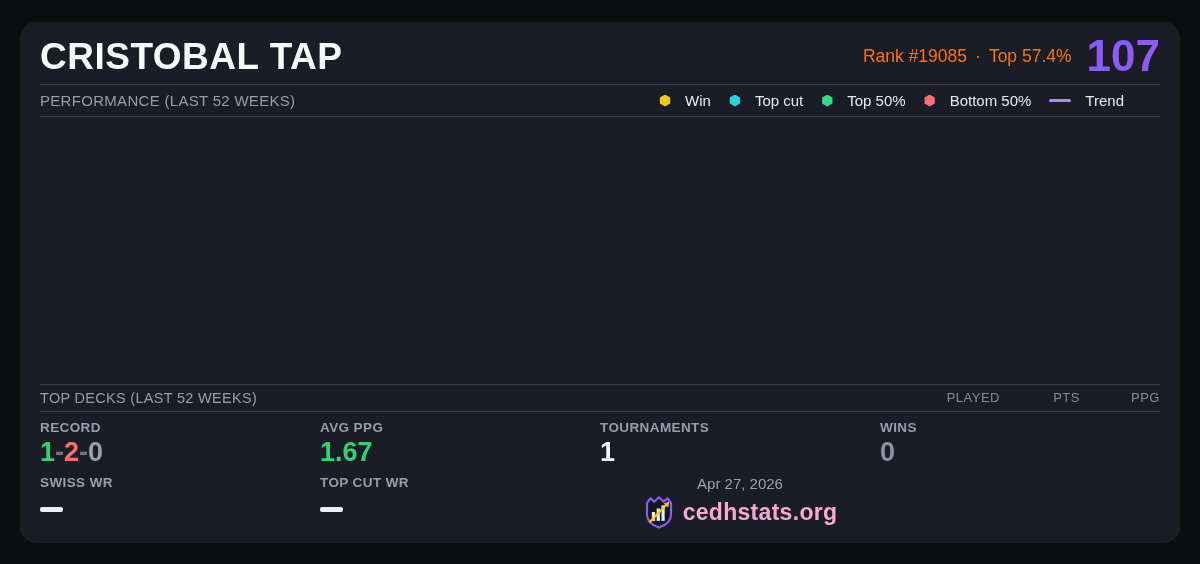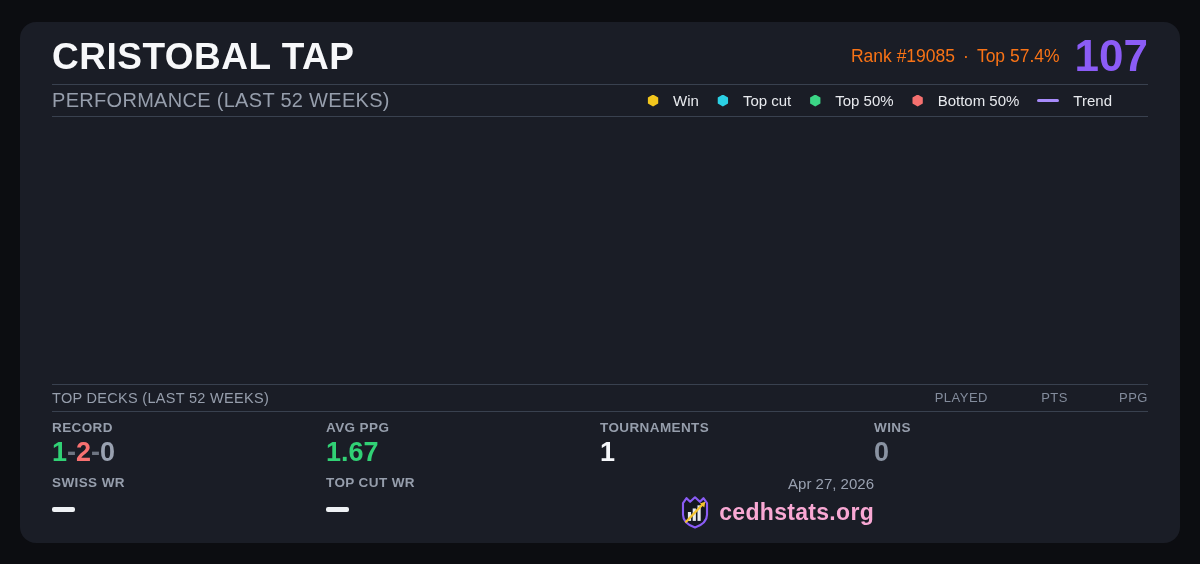--- a/index.html
+++ b/index.html
@@ -11,51 +11,51 @@
   }
   *{box-sizing:border-box;}
   html,body{margin:0;padding:0;}
   body{
     width:1200px;height:564px;background:var(--bg);
     font-family:"Liberation Sans","DejaVu Sans",sans-serif;
     position:relative;overflow:hidden;
   }
   .card{
     position:absolute;left:20px;top:22px;width:1160px;height:521px;
-    background:var(--card);border-radius:16px;padding:0 32px;
+    background:var(--card);border-radius:16px;padding:0 20px;
     display:flex;flex-direction:column;
   }
   
   .header-row{height:63px;display:flex;justify-content:space-between;align-items:center;border-bottom:1px solid var(--line);padding-top:6px;}
   .title{margin:0;font-size:37px;font-weight:800;letter-spacing:.5px;color:#f7f8fa;line-height:1;}
   .header-right{display:flex;align-items:center;gap:15px;}
   .rank-text{font-size:17.5px;color:#f97316;margin-left:44px;}
   .rank-sep{margin:0 8px;}
   .points{font-size:44px;font-weight:700;line-height:1;}
   
   .perf-row{height:32px;display:flex;justify-content:space-between;align-items:center;border-bottom:1px solid var(--line);}
-  .section-label{font-size:20px;color:var(--muted);letter-spacing:.3px;}
+  .section-label{font-size:15px;color:var(--muted);letter-spacing:.3px;}
   .legend{display:flex;align-items:center;gap:18px;padding-right:36px;}
   .legend-item{display:flex;align-items:center;gap:14px;font-size:15px;color:#e8eaee;}
   .dot{width:12px;height:12px;clip-path:polygon(50% 0%,93% 25%,93% 75%,50% 100%,7% 75%,7% 25%);flex:none;}
   .trend-swatch{width:22px;height:3px;border-radius:2px;flex:none;}
   
   .chart-area{flex:1;border-bottom:1px solid var(--line);}
   
   .topdecks-row{height:27px;display:flex;justify-content:space-between;align-items:center;border-bottom:1px solid var(--line);}
   .topdecks-row .section-label{font-size:14.5px;}
   .deck-cols{display:flex;}
   .deck-col{width:80px;text-align:right;font-size:13px;color:var(--dim);letter-spacing:.5px;}
   
   .stats-grid{display:grid;grid-template-columns:repeat(4,1fr);padding:8px 0 14px;flex:none;}
   .stat-label{font-size:13.5px;color:var(--muted);letter-spacing:.4px;font-weight:bold;}
   .stat-value{font-size:27px;font-weight:700;line-height:1.15;margin-top:2px;color:#f5f7fa;}
   .row2 .stat-label{margin-top:7px;}
   .dash{width:23px;height:5px;border-radius:2px;margin-top:17px;}
-  .footer-cell{display:flex;flex-direction:column;align-items:flex-end;justify-content:flex-end;}
+  .footer-cell{display:flex;flex-direction:column;align-items:center;justify-content:flex-end;}
   .date-text{font-size:15px;color:#99a1b0;margin-top:7px;}
   .brand-row{display:flex;align-items:center;gap:8px;margin-top:3px;}
   .brand-text{font-size:23px;font-weight:700;color:#f9a8d4;letter-spacing:.3px;line-height:1;}
   .logo-svg{display:block;}
 </style>
 </head>
 <body>
 
 <div class="card">
 

